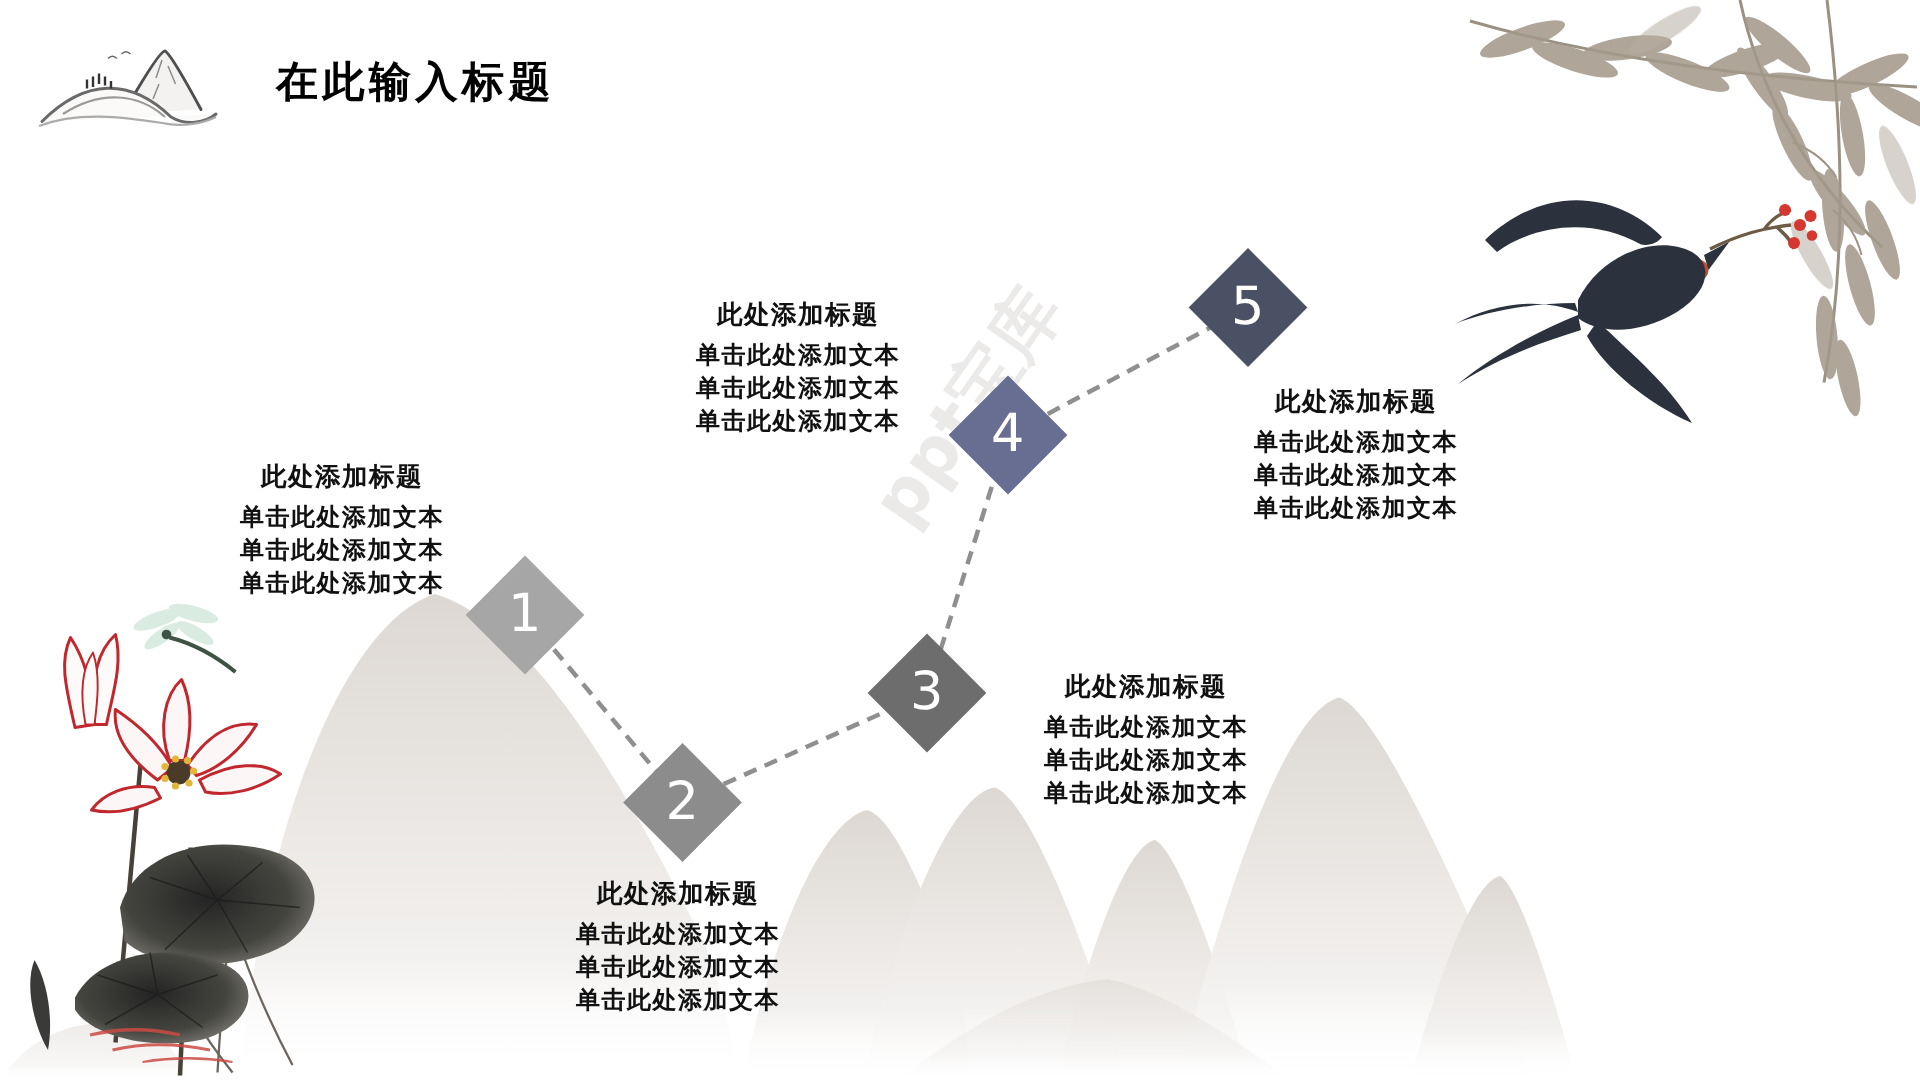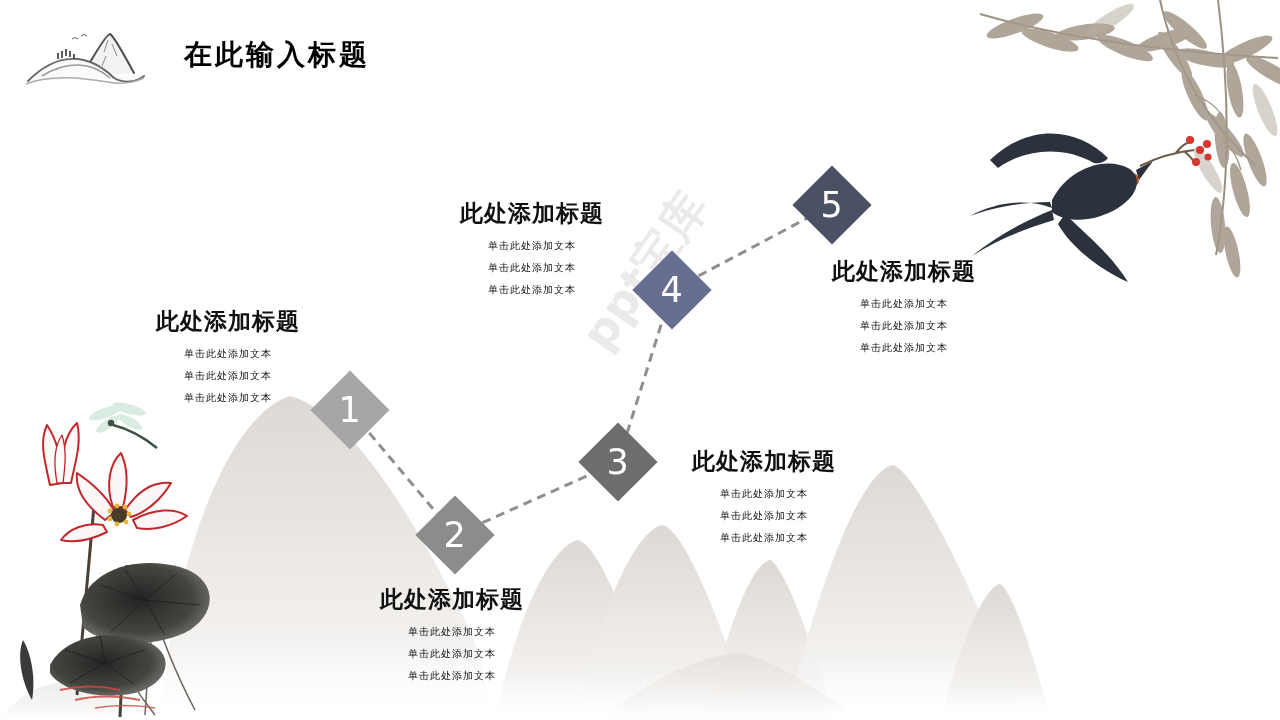--- a/index.html
+++ b/index.html
@@ -11,22 +11,22 @@
   .watermark{position:absolute;left:505px;top:240px;width:280px;text-align:center;
              font-size:46px;font-weight:bold;color:#eceae8;transform:rotate(-55deg);
              font-family:"DejaVu Sans",sans-serif;pointer-events:none;}
   .diamond{position:absolute;width:56px;height:56px;transform:rotate(45deg);
            display:flex;align-items:center;justify-content:center;}
   .diamond .num{transform:rotate(-45deg);color:#fff;font-size:35px;line-height:1;
                 font-family:"DejaVu Sans",sans-serif;}
   .d1{background:#a6a6a6;} .d2{background:#8c8c8c;} .d3{background:#6d6d6d;}
   .d4{background:#686d92;} .d5{background:#4b5164;}
   .tb{position:absolute;width:196px;text-align:center;color:#111;}
-  .tb-h{font-size:23px;font-weight:bold;margin-bottom:6px;letter-spacing:1px;}
-  .tb-l{font-size:10px;font-weight:400;line-height:22px;letter-spacing:1px;}
+  .tb-h{font-size:17px;font-weight:bold;margin-bottom:6px;letter-spacing:1px;}
+  .tb-l{font-size:16px;font-weight:700;line-height:22px;letter-spacing:1px;}
 </style>
 </head>
 <body>
 
 <div class="slide">
 
   <svg style="left:0;top:370px" width="1280" height="350" viewBox="0 0 1280 350">
     <defs>
       <linearGradient id="mg" x1="0" y1="0" x2="0" y2="1">
         <stop offset="0" stop-color="#ddd8d3"></stop>

